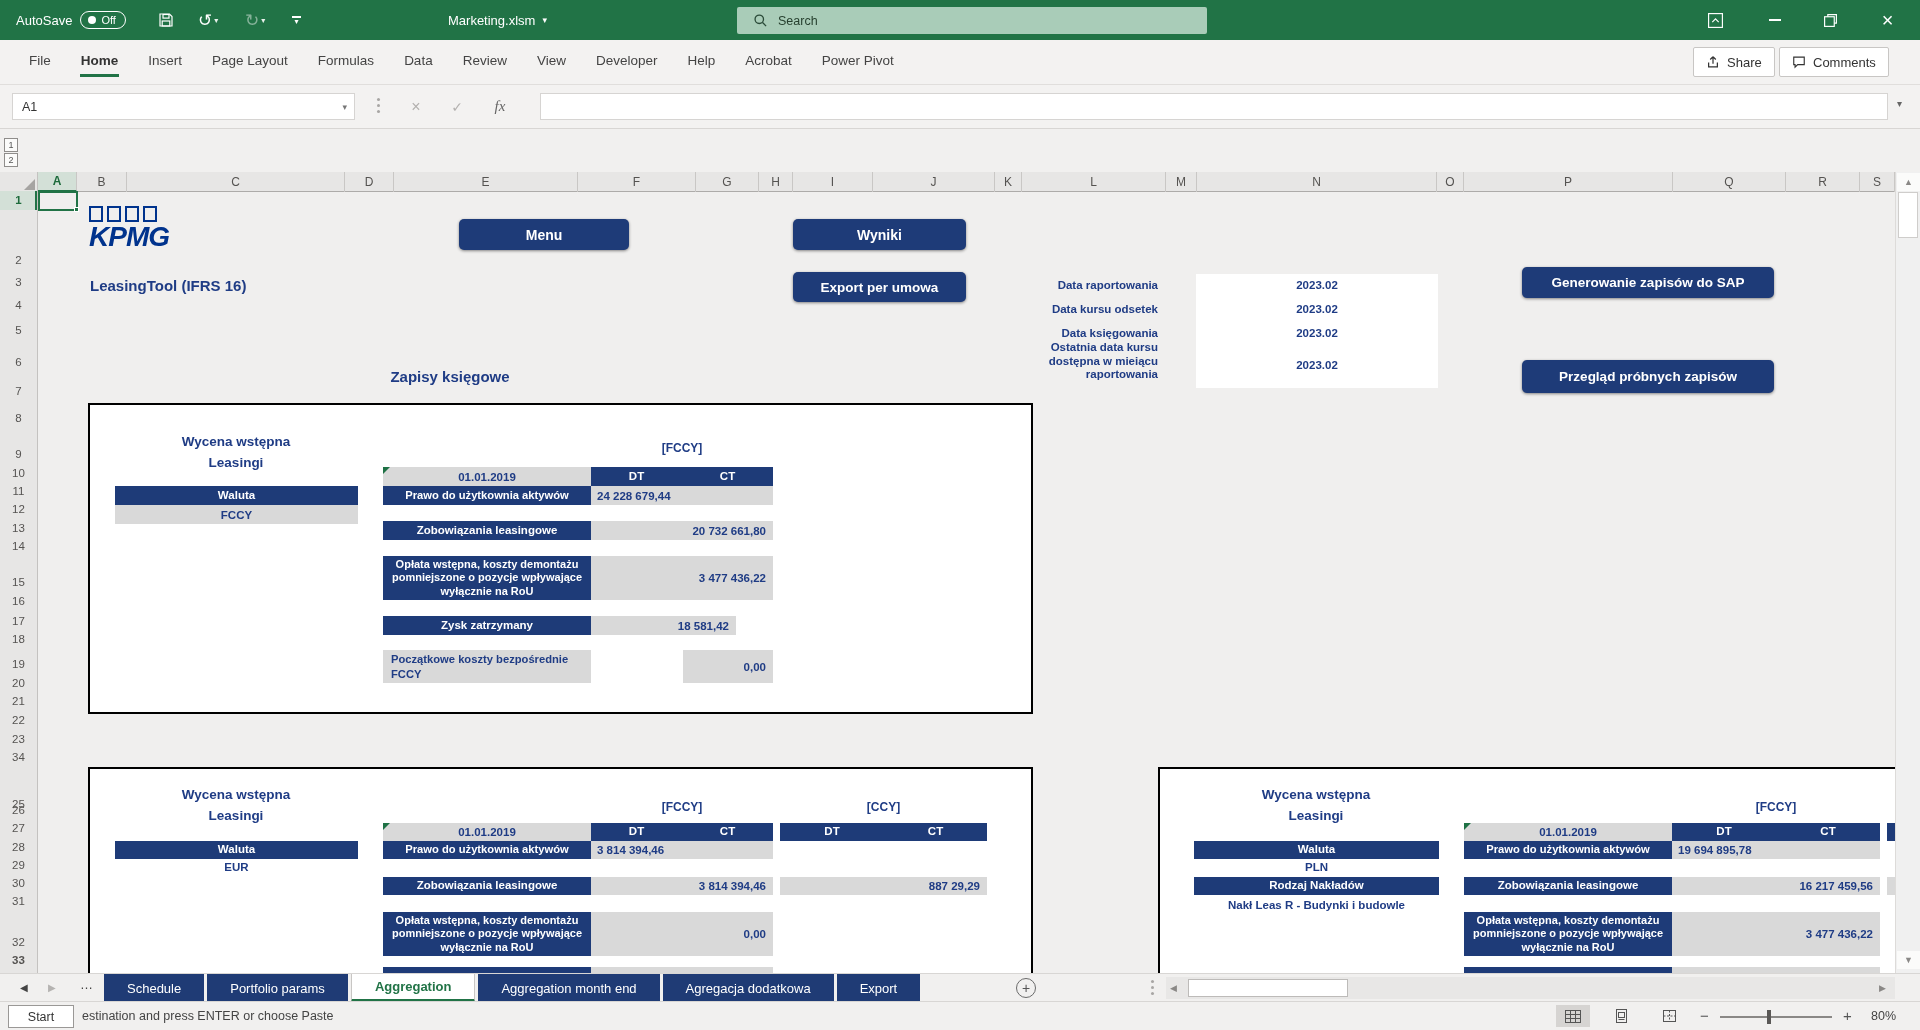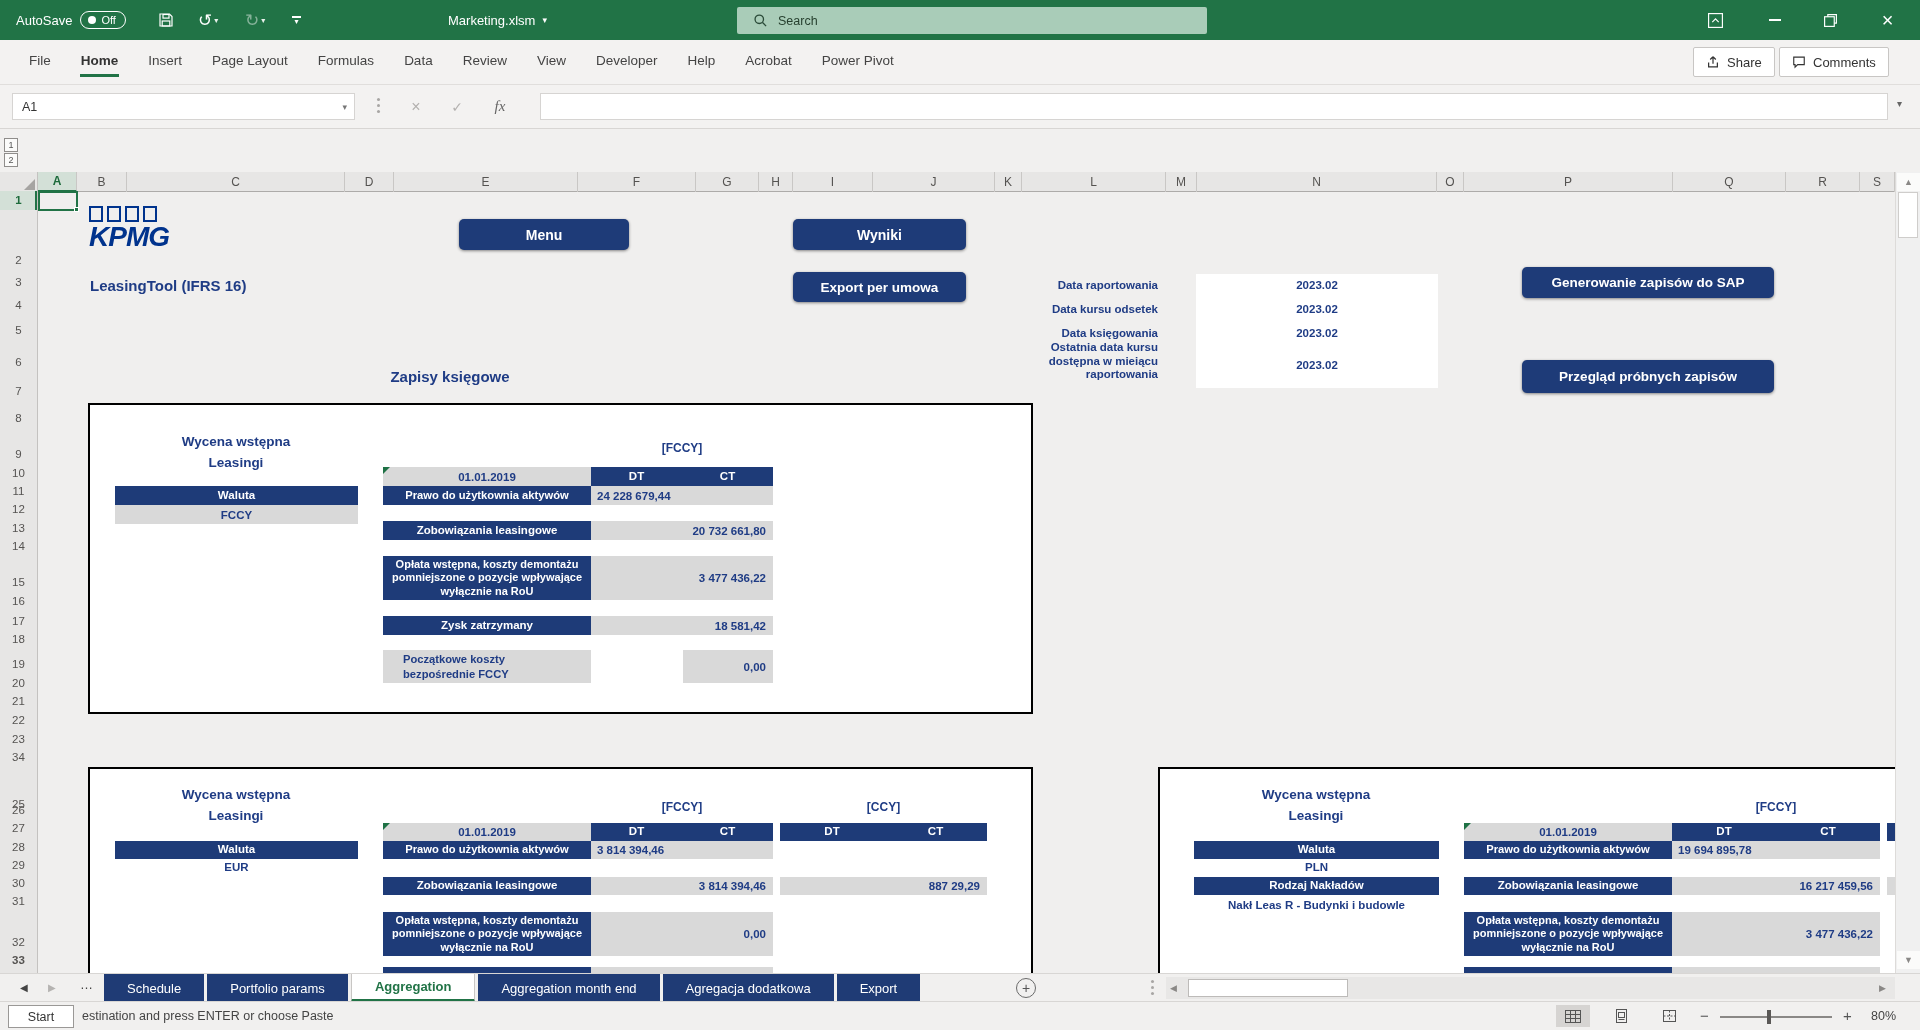--- a/index.html
+++ b/index.html
@@ -350,22 +350,22 @@
   <div class="b navybar" style="left:682px;top:467px;width:91px;height:19px;">CT</div>
   <div class="b navybar" style="left:115px;top:486px;width:243px;height:19px;">Waluta</div>
   <div class="b graycell ctr navytext" style="left:115px;top:505px;width:243px;height:19px;font-size:11.5px;">FCCY</div>
   <div class="b navybar" style="left:383px;top:486px;width:208px;height:19px;font-size:11.2px;">Prawo do użytkownia aktywów</div>
   <div class="b graycell val l" style="left:591px;top:486px;width:182px;height:19px;">24 228 679,44</div>
   <div class="b navybar" style="left:383px;top:521px;width:208px;height:19px;">Zobowiązania leasingowe</div>
   <div class="b graycell val r" style="left:591px;top:521px;width:182px;height:19px;">20 732 661,80</div>
   <div class="b navybar" style="left:383px;top:556px;width:208px;height:44px;font-size:11px;padding:0 2px;">Opłata wstępna, koszty demontażu pomniejszone o pozycje wpływające wyłącznie na RoU</div>
   <div class="b graycell val r" style="left:591px;top:556px;width:182px;height:44px;">3 477 436,22</div>
   <div class="b navybar" style="left:383px;top:616px;width:208px;height:19px;">Zysk zatrzymany</div>
-  <div class="b graycell val r" style="left:591px;top:616px;width:182px;height:19px;">18 581,42</div>
-  <div class="b graycell navytext" style="left:383px;top:650px;width:208px;height:33px;font-size:11.2px;line-height:15px;padding:2px 20px;">Początkowe koszty bezpośrednie FCCY</div>
+  <div class="b graycell val r" style="left:591px;top:616px;width:145px;height:19px;">18 581,42</div>
+  <div class="b graycell navytext" style="left:383px;top:650px;width:208px;height:33px;font-size:11.2px;line-height:15px;padding:2px 8px;">Początkowe koszty bezpośrednie FCCY</div>
   <div class="b graycell val r" style="left:683px;top:650px;width:90px;height:33px;">0,00</div>
 
   <div class="b whitepanel" style="left:88px;top:767px;width:945px;height:212px;"></div>
   <div class="b tbl-title" style="left:131px;top:784px;width:210px;">
     <div>Wycena wstępna</div>
     <div>Leasingi</div>
   </div>
   <div class="b navytext ctr" style="left:591px;top:800px;width:182px;font-size:12px;">[FCCY]</div>
   <div class="b navytext ctr" style="left:780px;top:800px;width:207px;font-size:12px;">[CCY]</div>
   <div class="b graycell ctr navytext" style="left:383px;top:823px;width:208px;height:18px;font-size:11.5px;">01.01.2019</div>

